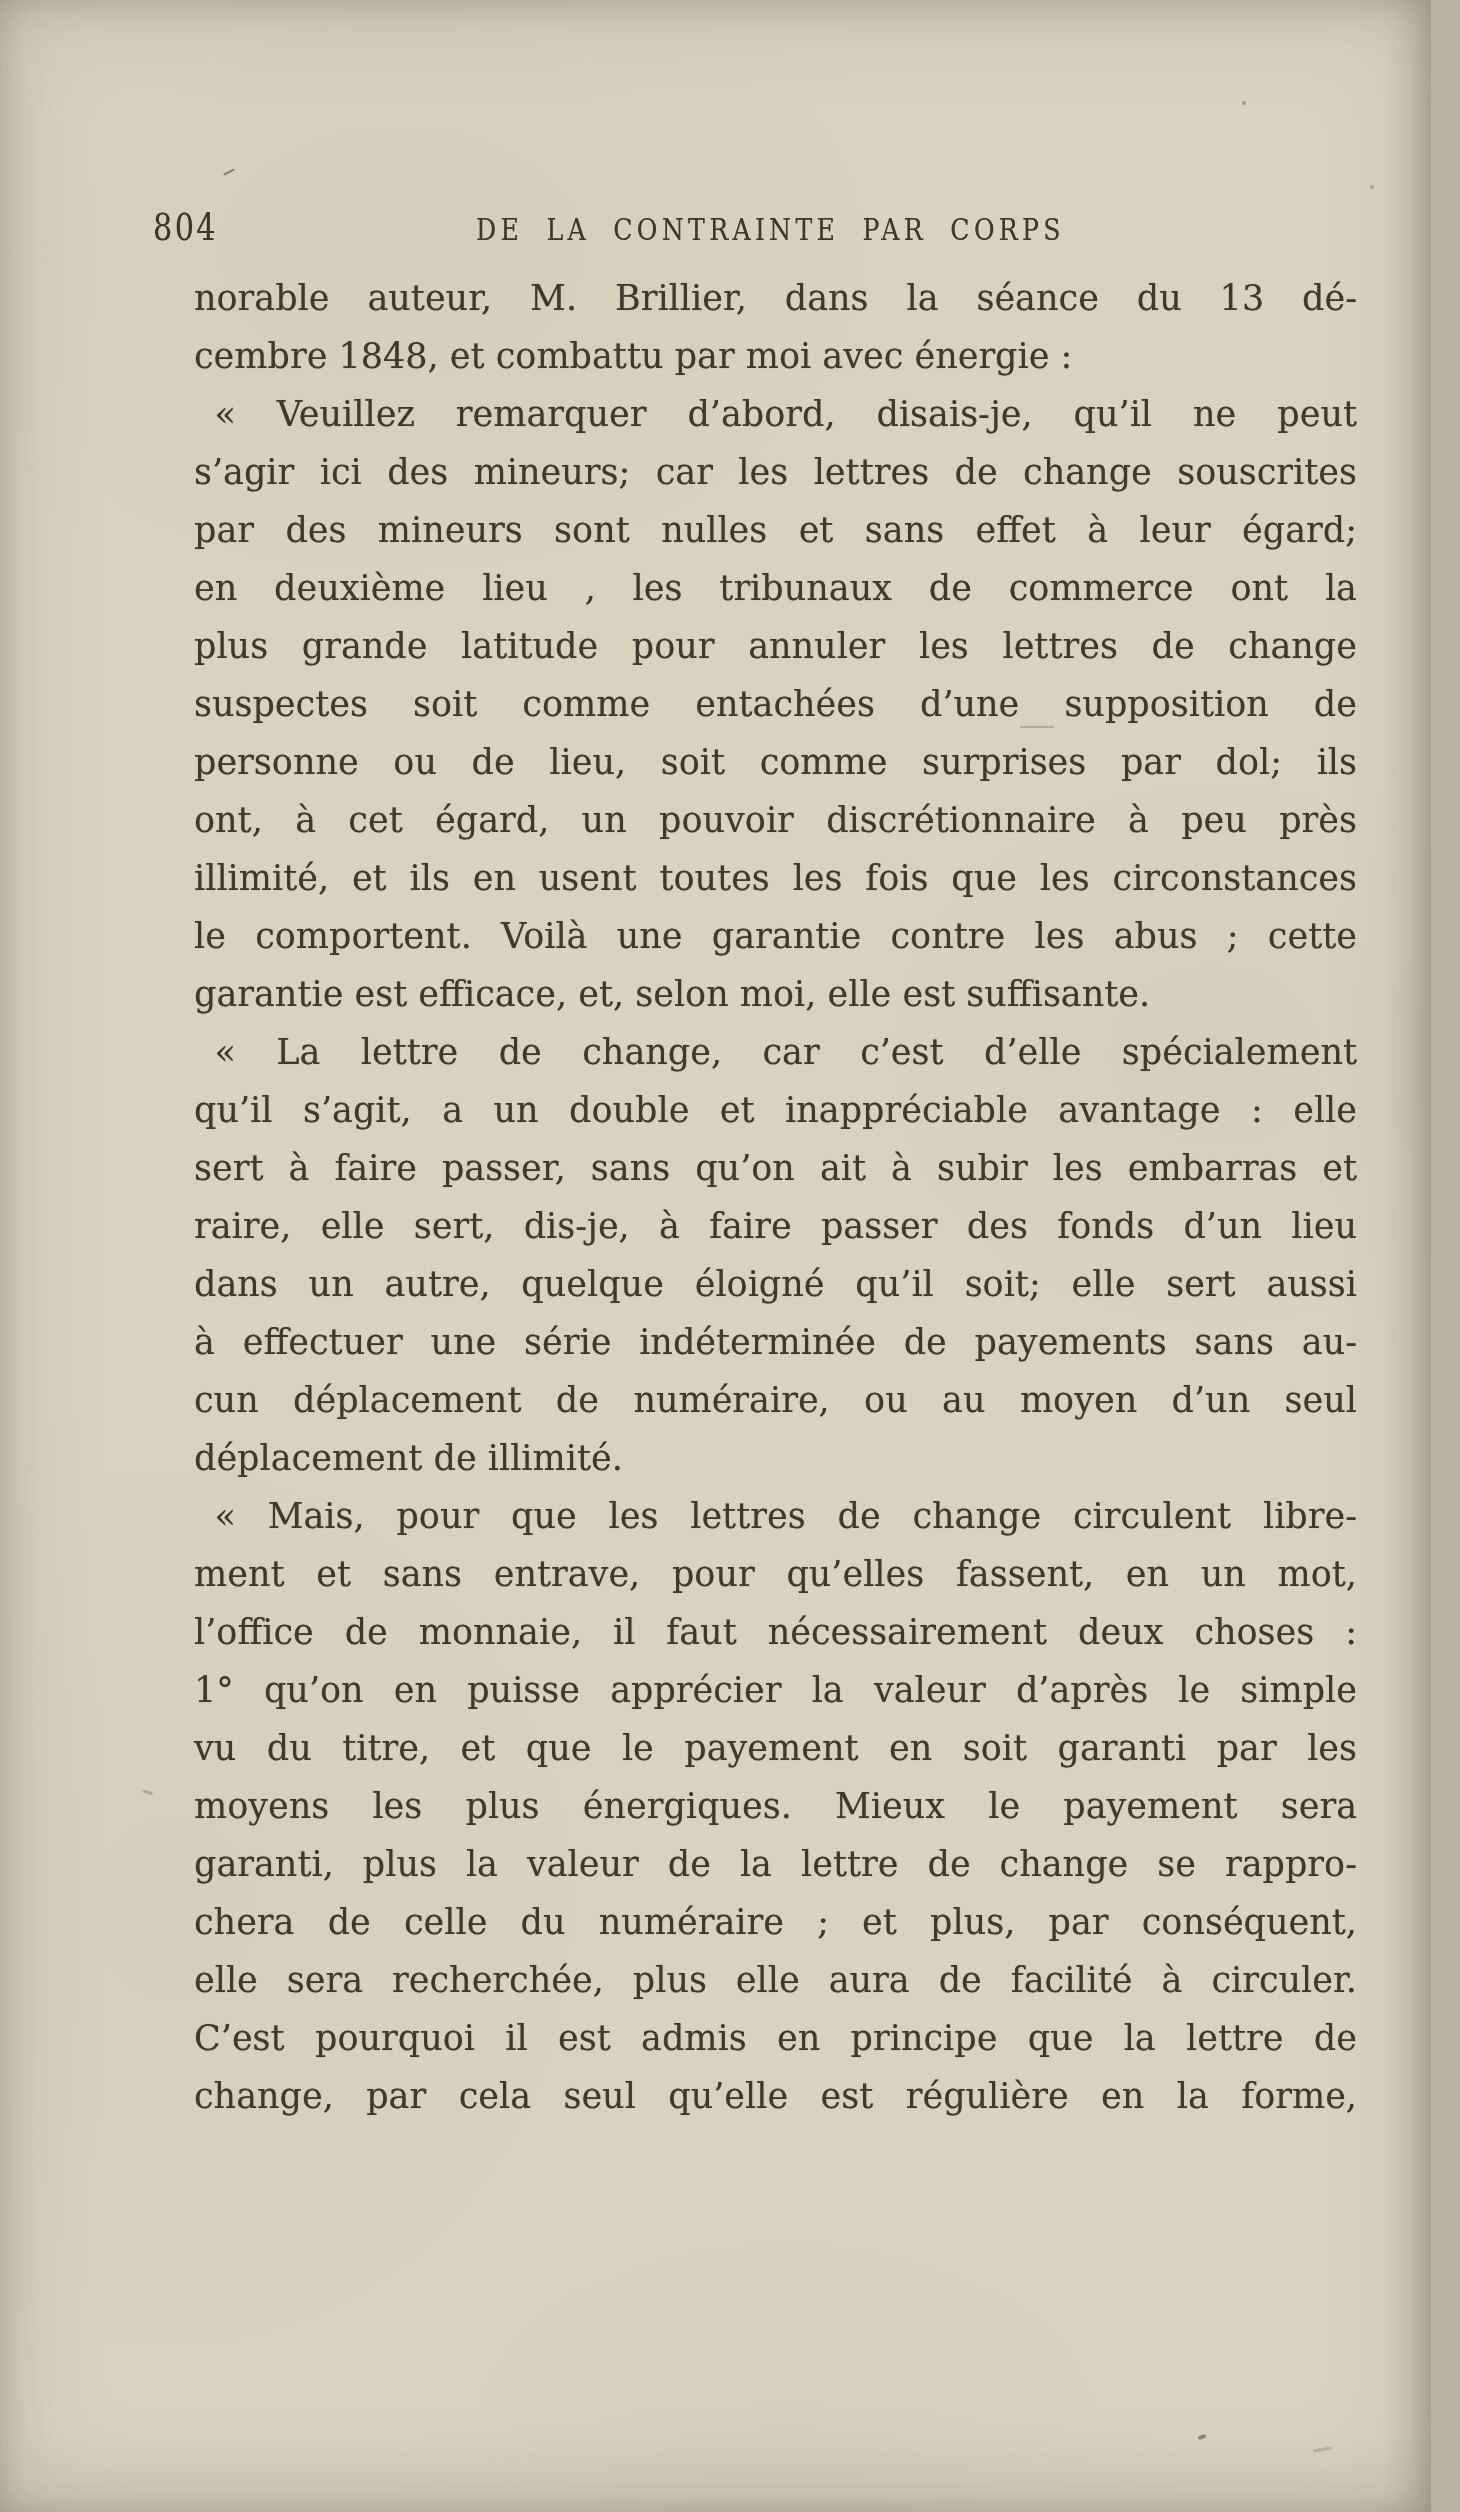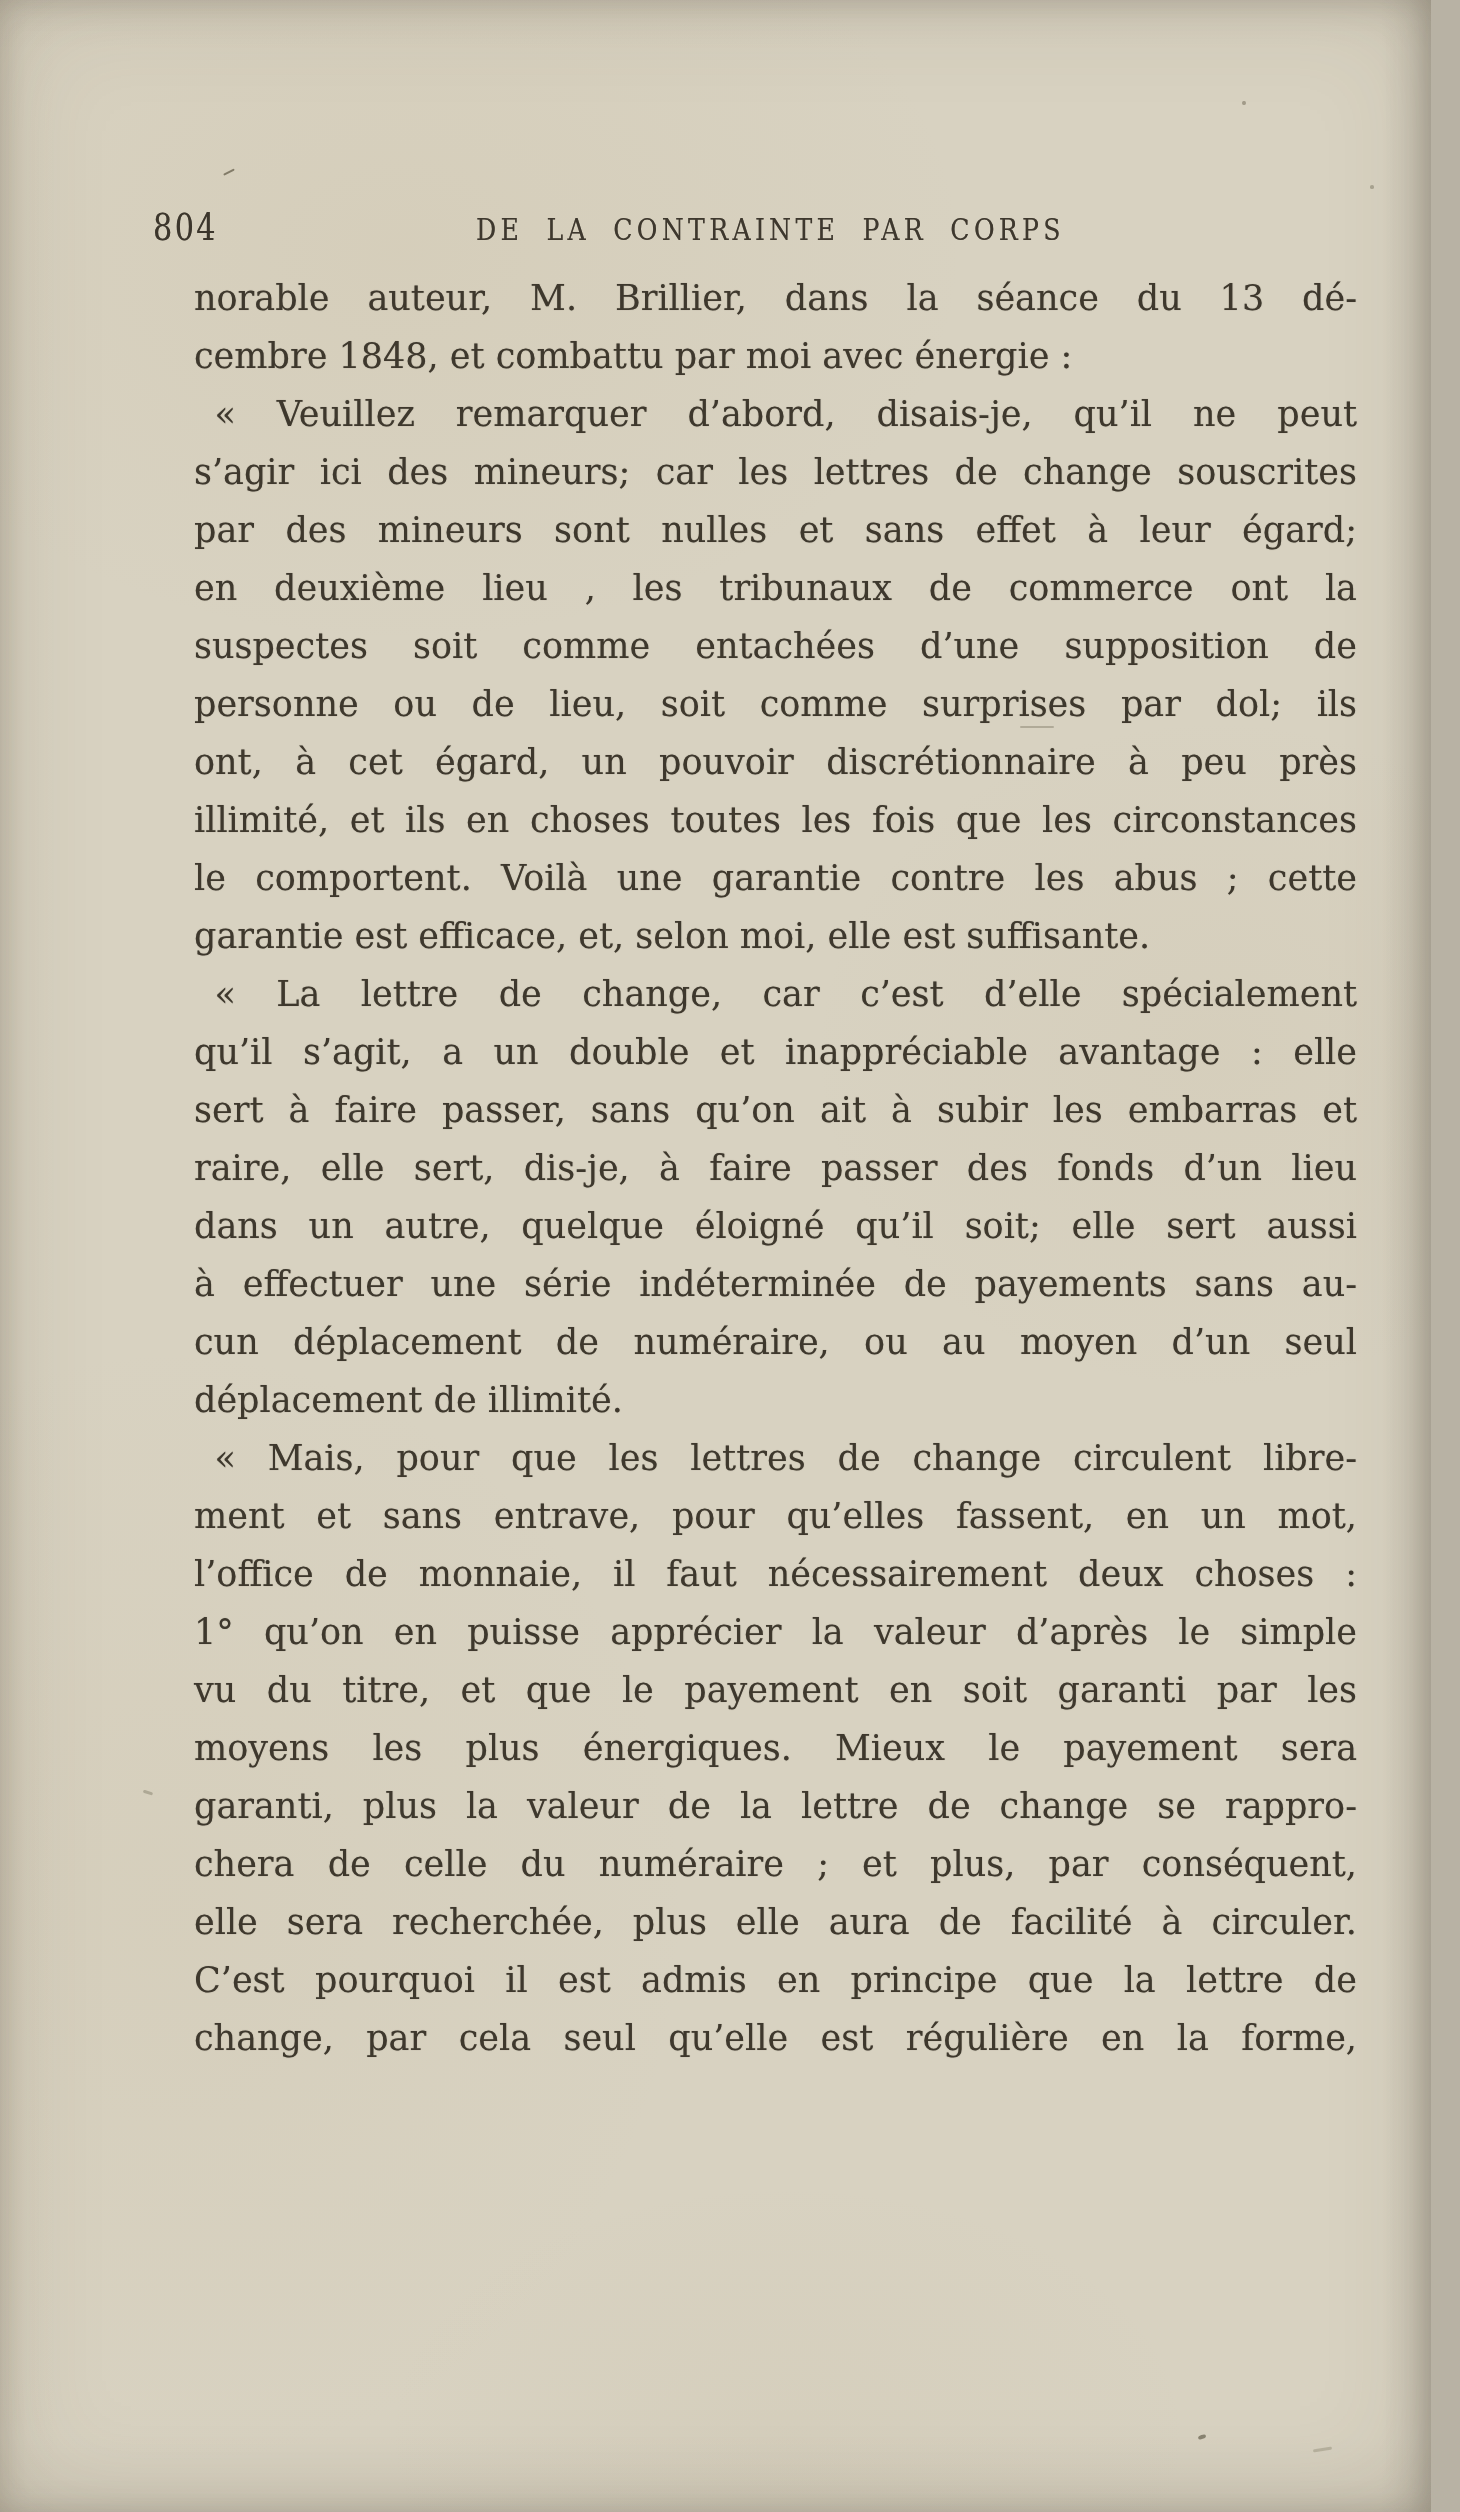--- a/index.html
+++ b/index.html
@@ -99,24 +99,25 @@
   <div class="text-block">
       <div class="para">
         <div class="line">norable auteur, M. Brillier, dans la séance du 13 dé-</div>
         <div class="line endline">cembre 1848, et combattu par moi avec énergie :</div>
       </div>
       <div class="para indent">
         <div class="line">« Veuillez remarquer d’abord, disais-je, qu’il ne peut</div>
         <div class="line">s’agir ici des mineurs; car les lettres de change souscrites</div>
         <div class="line">par des mineurs sont nulles et sans effet à leur égard;</div>
         <div class="line">en deuxième lieu , les tribunaux de commerce ont la</div>
+        <div class="line">plus grande latitude pour annuler les lettres de change</div>
         <div class="line">suspectes soit comme entachées d’une supposition de</div>
         <div class="line">personne ou de lieu, soit comme surprises par dol; ils</div>
         <div class="line">ont, à cet égard, un pouvoir discrétionnaire à peu près</div>
-        <div class="line">illimité, et ils en choses toutes les fois que les circonstances</div>
+        <div class="line">illimité, et ils en usent toutes les fois que les circonstances</div>
         <div class="line">le comportent. Voilà une garantie contre les abus ; cette</div>
         <div class="line endline">garantie est efficace, et, selon moi, elle est suffisante.</div>
       </div>
       <div class="para indent">
         <div class="line">« La lettre de change, car c’est d’elle spécialement</div>
         <div class="line">qu’il s’agit, a un double et inappréciable avantage : elle</div>
         <div class="line">sert à faire passer, sans qu’on ait à subir les embarras et</div>
         <div class="line">raire, elle sert, dis-je, à faire passer des fonds d’un lieu</div>
         <div class="line">dans un autre, quelque éloigné qu’il soit; elle sert aussi</div>
         <div class="line">à effectuer une série indéterminée de payements sans au-</div>

